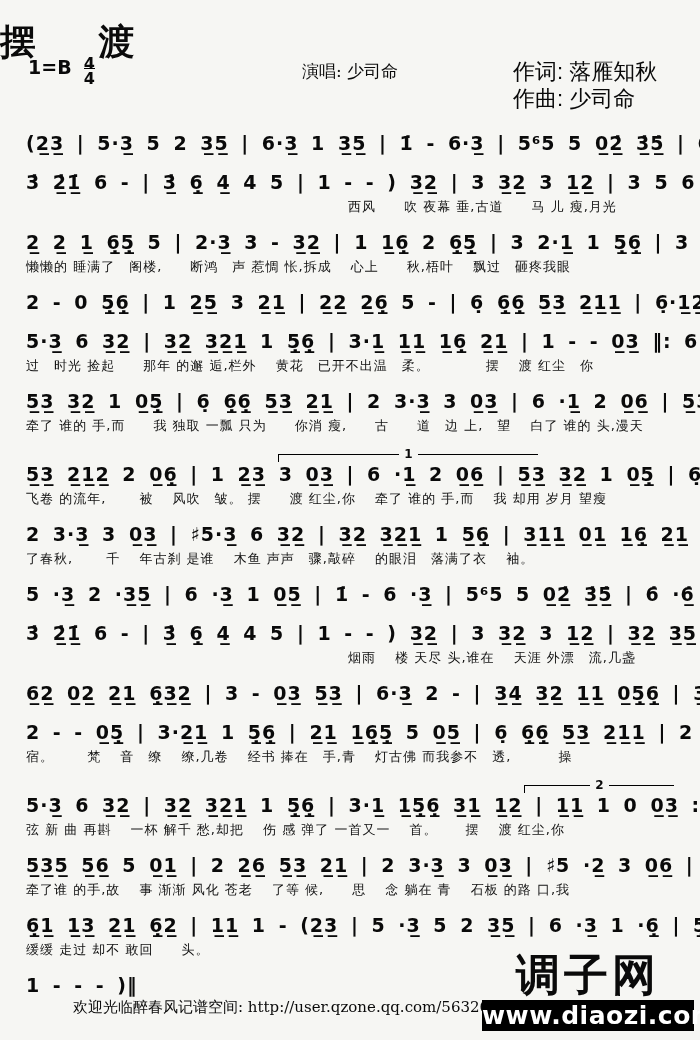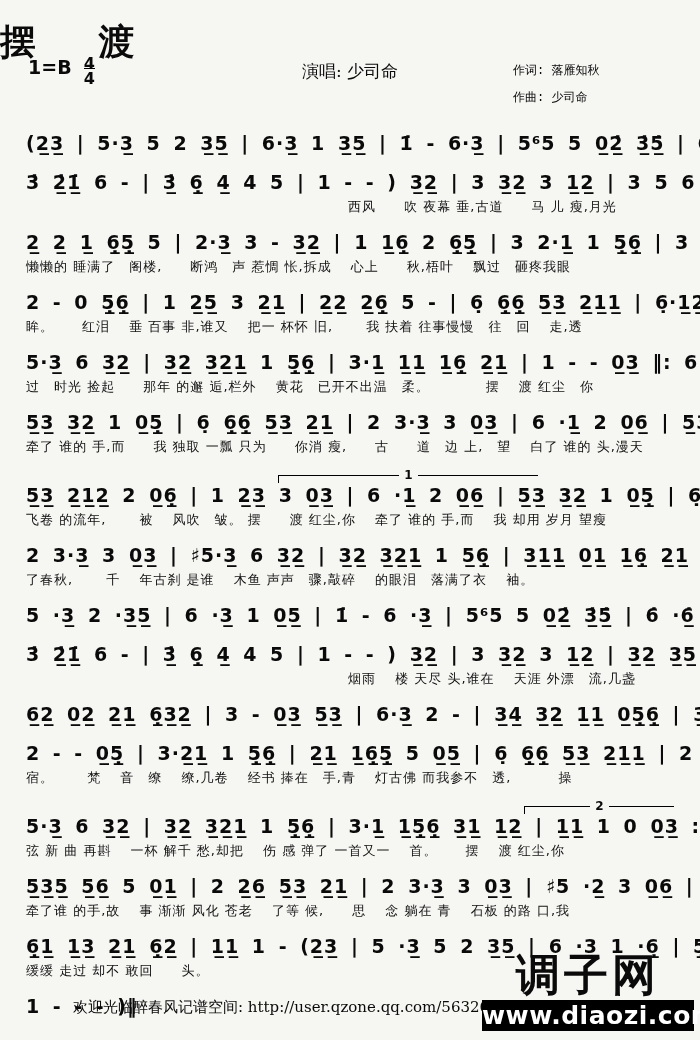--- a/index.html
+++ b/index.html
@@ -26,22 +26,22 @@
   }
   .timesig{display:inline-block;text-align:center;font-size:16px;line-height:15px;font-weight:bold;}
   .timesig .bot{border-top:1.5px solid #000;}
   .singer{
     position:absolute;top:60px;left:0;width:700px;text-align:center;
     font-family:"DejaVu Serif","Liberation Serif",serif;
     font-size:17px;
   }
   .credits{
     position:absolute;top:58px;left:513px;
-    font-family:Liberation Mono, monospace;
-    font-size:12px;line-height:27px;white-space:nowrap;
+    font-family:Liberation Sans, sans-serif;
+    font-size:22px;line-height:27px;white-space:nowrap;
   }
   
   .score{
     position:absolute;top:130px;left:26px;width:660px;
   }
   .system{margin-bottom:12px;}
   .notation{
     font-family:"DejaVu Sans",sans-serif;
     font-weight:bold;font-size:19px;line-height:27px;
     letter-spacing:1px;word-spacing:5px;
@@ -104,21 +104,20 @@
     <div class="system">
       <div class="notation">3̇ 2̲̇1̲̇ 6 - | 3̲̇ 6̲̣ 4̲ 4 5 | 1 - - ) 3̲2̲ | 3 3̲2̲ 3 1̲2̲ | 3 5 6 5̲3̲ |</div>
       <div class="lyrics">　　　　　　　　　　　　　　　　　　　　　　　西风　　吹 夜幕 垂,古道　　马 儿 瘦,月光</div>
     </div>
     <div class="system">
       <div class="notation">2̲ 2̲ 1̲ 6̲̣5̲̣ 5 | 2·3̲ 3 - 3̲2̲ | 1 1̲6̲̣ 2 6̲̣5̲̣ | 3 2·1̲ 1 5̲̣6̲̣ | 3 1·1̲6̲̣ 1̲6̲̣ |</div>
       <div class="lyrics">懒懒的 睡满了　阁楼,　　断鸿　声 惹惆 怅,拆成　 心上　　秋,梧叶　 飘过　砸疼我眼</div>
     </div>
     <div class="system">
       <div class="notation">2 - 0 5̲̣6̲̣ | 1 2̲5̲ 3 2̲1̲ | 2̲2̲ 2̲6̲̣ 5 - | 6̣ 6̲̣6̲̣ 5̲3̲ 2̲1̲1̲ | 6̣·1̲2̲ 2 0̲3̲ |</div>
-      <div class="lyrics">眸。　　红泪　 垂 百事 非,谁又　 把一 杯怀 旧,　　 我 扶着 往事慢慢　往　回　 走,透</div>
     </div>
     <div class="system">
       <div class="notation">5·3̲ 6 3̲2̲ | 3̲2̲ 3̲2̲1̲ 1 5̲̣6̲̣ | 3·1̲ 1̲1̲ 1̲6̲̣ 2̲1̲ | 1 - - 0̲3̲ ‖: 6·1̲ 2 0̲6̲ |</div>
       <div class="lyrics">过　时光 捡起　　那年 的邂 逅,栏外　 黄花　已开不出温　柔。　　　　摆　 渡 红尘　你</div>
     </div>
     <div class="system">
       <div class="notation">5̲3̲ 3̲2̲ 1 0̲5̲̣ | 6̣ 6̲̣6̲̣ 5̲3̲ 2̲1̲ | 2 3·3̲ 3 0̲3̲ | 6 ·1̲ 2 0̲6̲ | 5̲3̲ 3̲2̲ 1 0̲5̲̣6̲̣ |</div>
       <div class="lyrics">牵了 谁的 手,而　　我 独取 一瓢 只为　　你消 瘦,　　古　　道　边 上,　望　 白了 谁的 头,漫天</div>
     </div>
     <div class="system">

